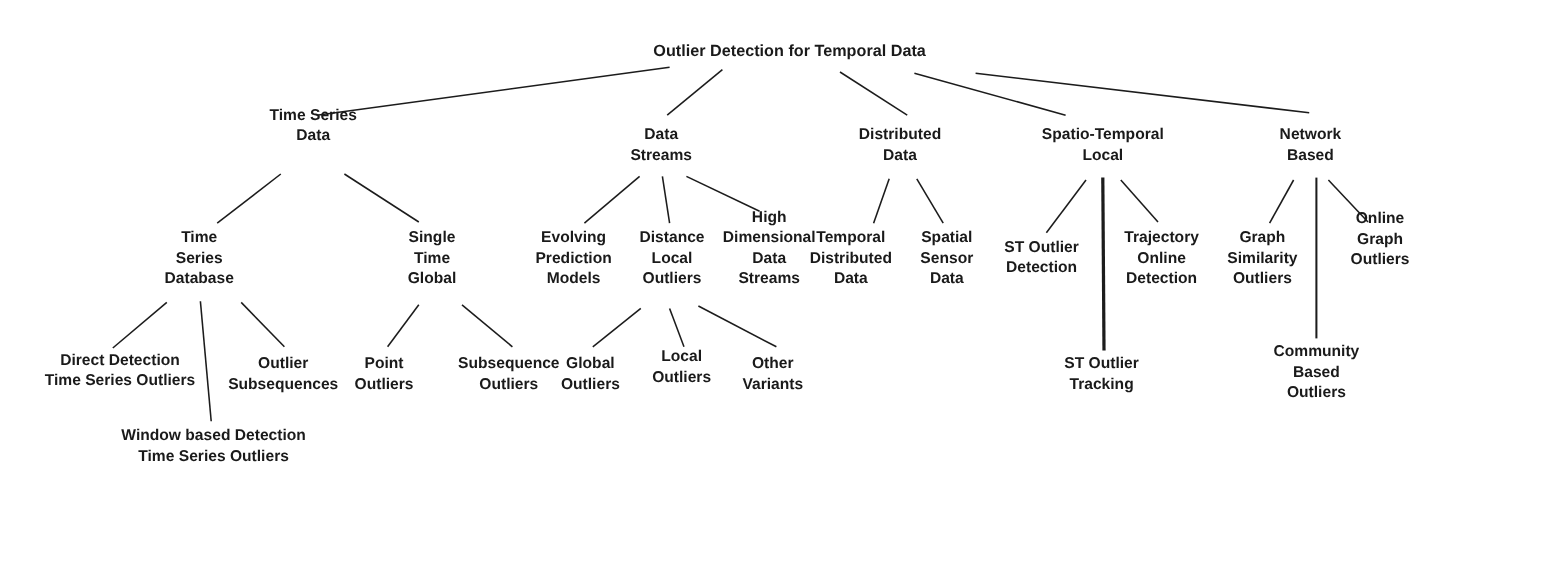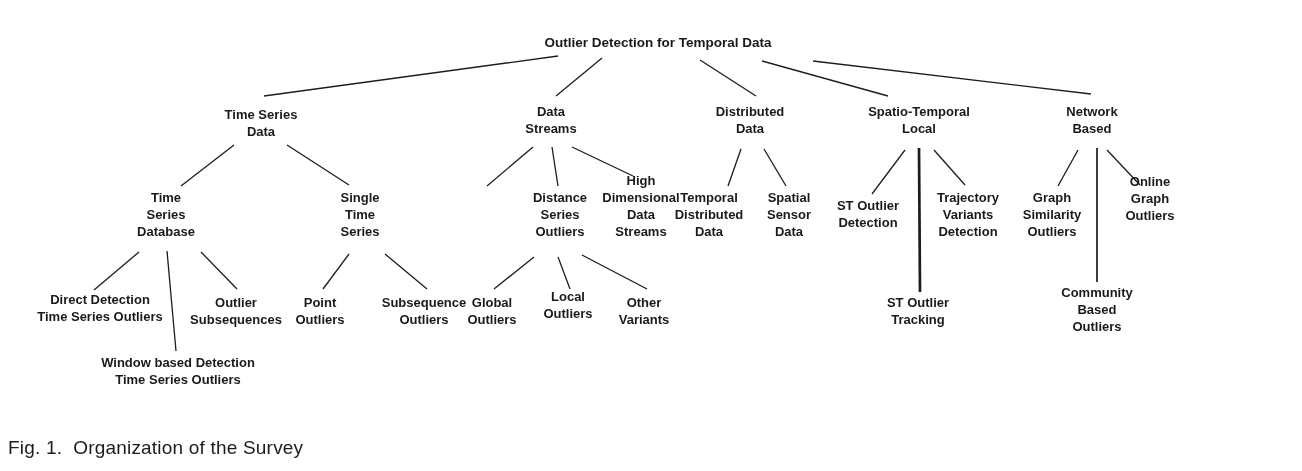--- a/index.html
+++ b/index.html
@@ -73,54 +73,57 @@
     <line x1="349" y1="254" x2="323" y2="289"></line>
     <line x1="385" y1="254" x2="427" y2="289"></line>
 
     <line x1="534" y1="257" x2="494" y2="289"></line>
     <line x1="558" y1="257" x2="570" y2="289"></line>
     <line x1="582" y1="255" x2="647" y2="289"></line>
   </svg>
 
   <div class="node root" style="left:658px; top:34px">Outlier Detection for Temporal Data</div>
 
-  <div class="node" style="left:261px; top:106px">Time Series
+  <div class="node" style="left:261px; top:87px">Time Series
 Data</div>
   <div class="node" style="left:551px; top:103px">Data
 Streams</div>
   <div class="node" style="left:750px; top:103px">Distributed
 Data</div>
   <div class="node" style="left:919px; top:103px">Spatio-Temporal
 Local</div>
   <div class="node" style="left:1092px; top:103px">Network
 Based</div>
 
   <div class="node" style="left:166px; top:189px">Time
 Series
 Database</div>
   <div class="node" style="left:360px; top:189px">Single
 Time
-Series</div>
+Global</div>
+  <div class="node" style="left:478px; top:189px">Evolving
+Prediction
+Models</div>
   <div class="node" style="left:560px; top:189px">Distance
-Series
+Local
 Outliers</div>
   <div class="node" style="left:641px; top:172px">High
 Dimensional
 Data
 Streams</div>
   <div class="node" style="left:709px; top:189px">Temporal
 Distributed
 Data</div>
   <div class="node" style="left:789px; top:189px">Spatial
 Sensor
 Data</div>
   <div class="node" style="left:868px; top:197px">ST Outlier
 Detection</div>
   <div class="node" style="left:968px; top:189px">Trajectory
-Variants
+Online
 Detection</div>
   <div class="node" style="left:1052px; top:189px">Graph
 Similarity
 Outliers</div>
   <div class="node" style="left:1150px; top:173px">Online
 Graph
 Outliers</div>
 
   <div class="node" style="left:100px; top:291px">Direct Detection
 Time Series Outliers</div>
@@ -138,15 +141,14 @@
 Variants</div>
   <div class="node" style="left:918px; top:294px">ST Outlier
 Tracking</div>
   <div class="node" style="left:1097px; top:284px">Community
 Based
 Outliers</div>
 
   <div class="node" style="left:178px; top:354px">Window based Detection
 Time Series Outliers</div>
 
-  <div class="caption">Fig. 1.  Organization of the Survey</div>
 
 </div>
 
 </body></html>

